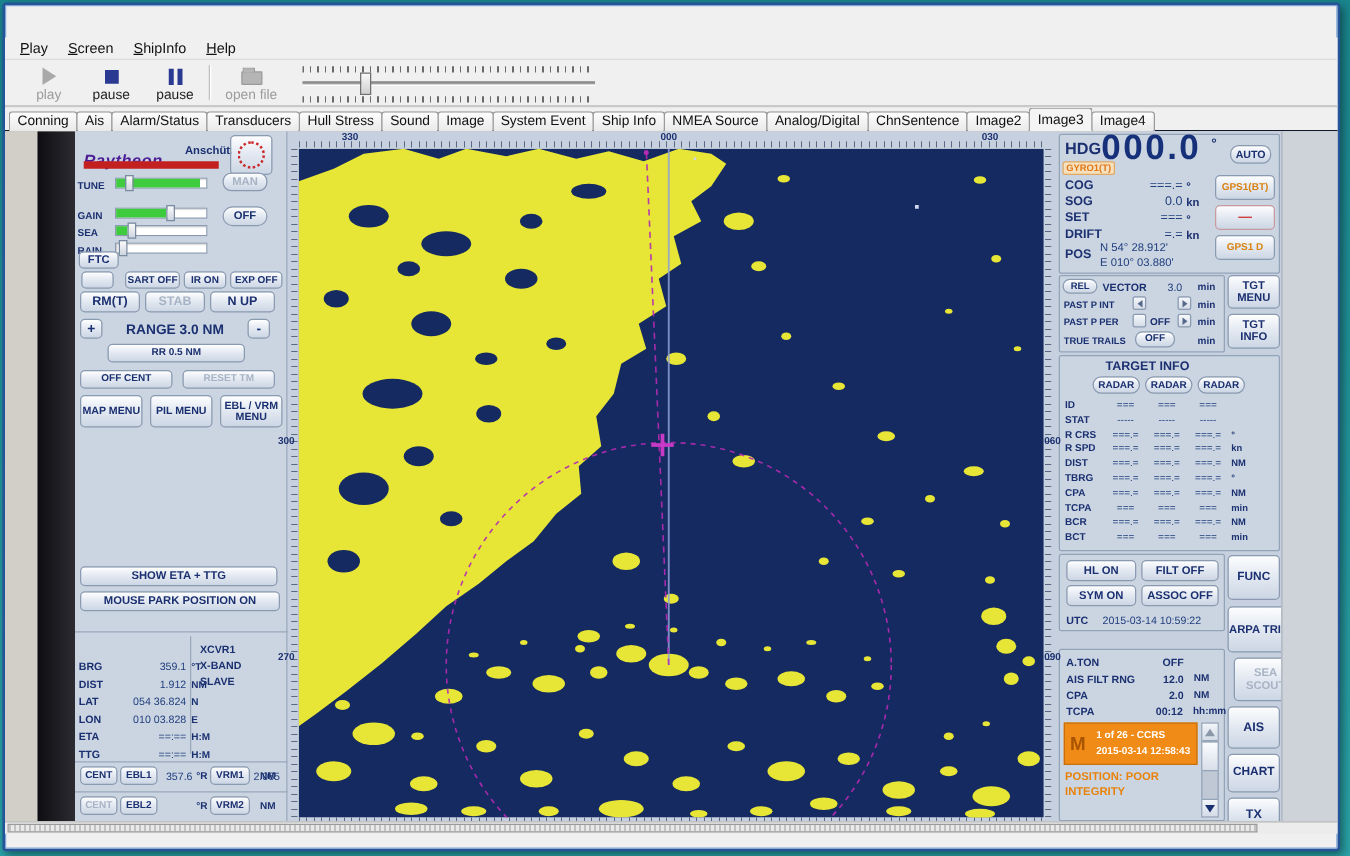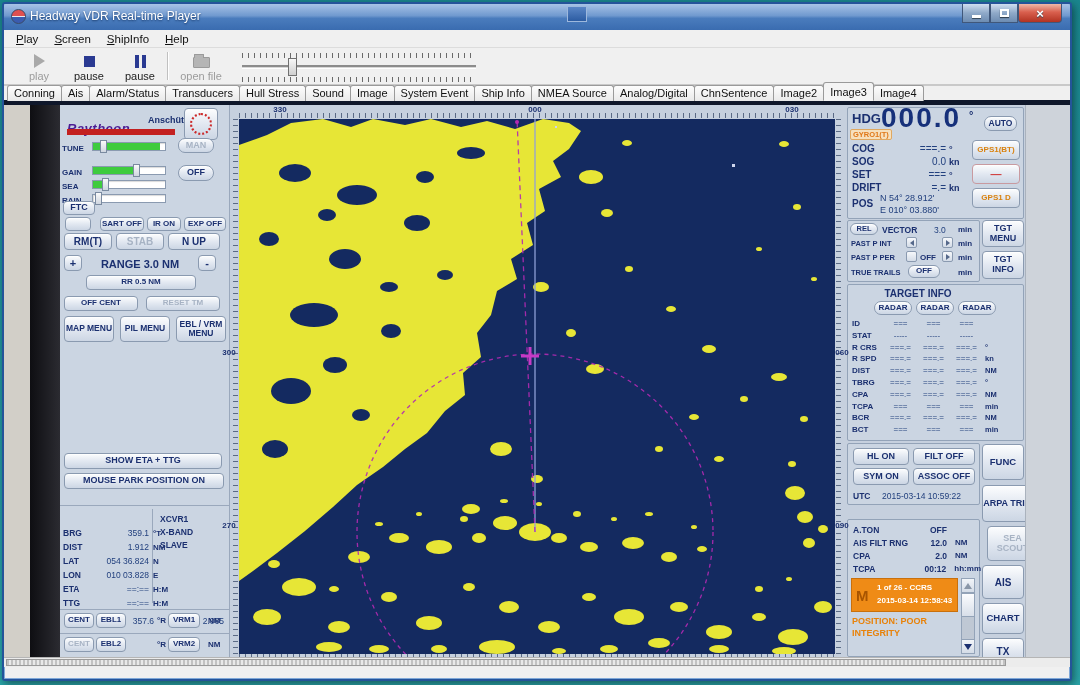--- a/index.html
+++ b/index.html
@@ -28,21 +28,21 @@
 .tri-play{width:0;height:0;border-left:11px solid #a9a9a9;border-top:7px solid transparent;border-bottom:7px solid transparent}
 .sq-stop{width:11px;height:11px;background:#2a3a92;margin-top:2px}
 .pausebars{display:flex;gap:3px;margin-top:1px}
 .pausebars div{width:4px;height:13px;background:#2a3a92}
 .folder{width:17px;height:11px;background:#b5b5b5;border:1px solid #9a9a9a;position:relative;margin-top:3px;border-radius:1px}
 .folder::before{content:"";position:absolute;left:0;top:-4px;width:8px;height:3px;background:#b5b5b5;border:1px solid #9a9a9a;border-bottom:none;border-radius:1px 1px 0 0}
 .ticks-h{height:5px;background:repeating-linear-gradient(90deg,#6a6a6a 0 1px,transparent 1px 6px)}
 .trackline{height:4px;border-top:2px solid #8c8c8c;border-bottom:1px solid #fff;background:#d8d8d8}
 .thumb{position:absolute;width:9px;height:18px;background:linear-gradient(180deg,#f8f8f8,#cfcfcf);border:1px solid #707070}
 
-.tabbar{position:absolute;left:0;top:82px;right:0;height:19px;background:#f0f0f0;border-bottom:5px solid #0f172a;display:flex;align-items:flex-end;padding-left:3px}
+.tabbar{position:absolute;left:0;top:82px;right:0;height:19px;background:#f0f0f0;border-bottom:1px solid #0f172a;display:flex;align-items:flex-end;padding-left:3px}
 .tab{position:relative;top:1px;font-size:11px;color:#111;padding:1px 6px 2px;background:linear-gradient(180deg,#fdfdfd,#e9e9e9);border:1px solid #9a9a9a;border-bottom:none;border-radius:3px 3px 0 0;margin-right:-1px;height:16px;white-space:nowrap}
 .tab.sel{height:19px;background:#f4f4f4;z-index:3;border-bottom:1px solid #f4f4f4;padding-top:3px}
 
 .content{position:absolute;left:0;top:101px;right:0;height:552px;background:#d2cfc8;overflow:hidden}
 .darkstrip{position:absolute;left:26px;top:0;width:30px;height:552px;background:linear-gradient(90deg,#0e0e12,#2b2b31)}
 .console{position:absolute;left:56px;top:0;width:965px;height:552px;background:#c6d0de;overflow:hidden}
 .filler{position:absolute;left:1021px;top:0;width:45px;height:552px;background:#ced3da;border-left:1px solid #aab2bd}
 
 .btn{position:absolute;display:flex;align-items:center;justify-content:center;background:linear-gradient(180deg,#fcfdfe,#e2e8f1 50%,#ccd6e4);border:1px solid #8a9ab0;border-radius:4px;color:#1b3070;font-weight:bold;font-size:9px;text-align:center;line-height:1.1;box-shadow:0 1px 1px rgba(255,255,255,.7) inset}
 .btn.dis{color:#a7b3c4}
@@ -99,36 +99,20 @@
 .hthumb{position:absolute;left:2px;right:64px;top:1px;height:7px;border:1px solid #9a9a9a;background:repeating-linear-gradient(90deg,#c2c2c2 0 2px,#e9e9e9 2px 4px)}
 .statusbar{position:absolute;left:0;top:663px;right:0;height:13px;background:#f1f1f1;border-top:1px solid #fff;display:flex;align-items:center}
 .status-cell{height:11px;border:1px solid;border-color:#9a9a9a #ffffff #ffffff #9a9a9a;font-size:9.5px;color:#333;display:flex;align-items:center;justify-content:center;margin-right:2px}
 .grip{width:12px;height:11px;background:repeating-linear-gradient(135deg,transparent 0 2px,#aaa 2px 3px,#fff 3px 4px)}
 </style>
 </head>
 <body>
 
 <div id="window">
 
-  <div class="titlebar">
-    <span class="appicon"></span>
-    <span class="apptitle">Headway VDR Real-time Player</span>
-    <span style="position:absolute;left:563px;top:2px;width:20px;height:16px;background:linear-gradient(180deg,#5a86c6,#2c5ca2);border:1px solid #9db8dd"></span>
-    <div class="winbtns">
-      <div class="winbtn">
-          <span class="minbar"></span>
-        </div>
-      <div class="winbtn">
-          <span class="maxbox"></span>
-        </div>
-      <div class="winbtn close">
-          <span>×</span>
-        </div>
-    </div>
-  </div>
 
   <div class="menubar">
 
   <span class="mi">Play</span>
       <span class="mi">Screen</span>
       <span class="mi">ShipInfo</span>
       <span class="mi">Help</span>
     </div>
 
   <div class="toolbar">

